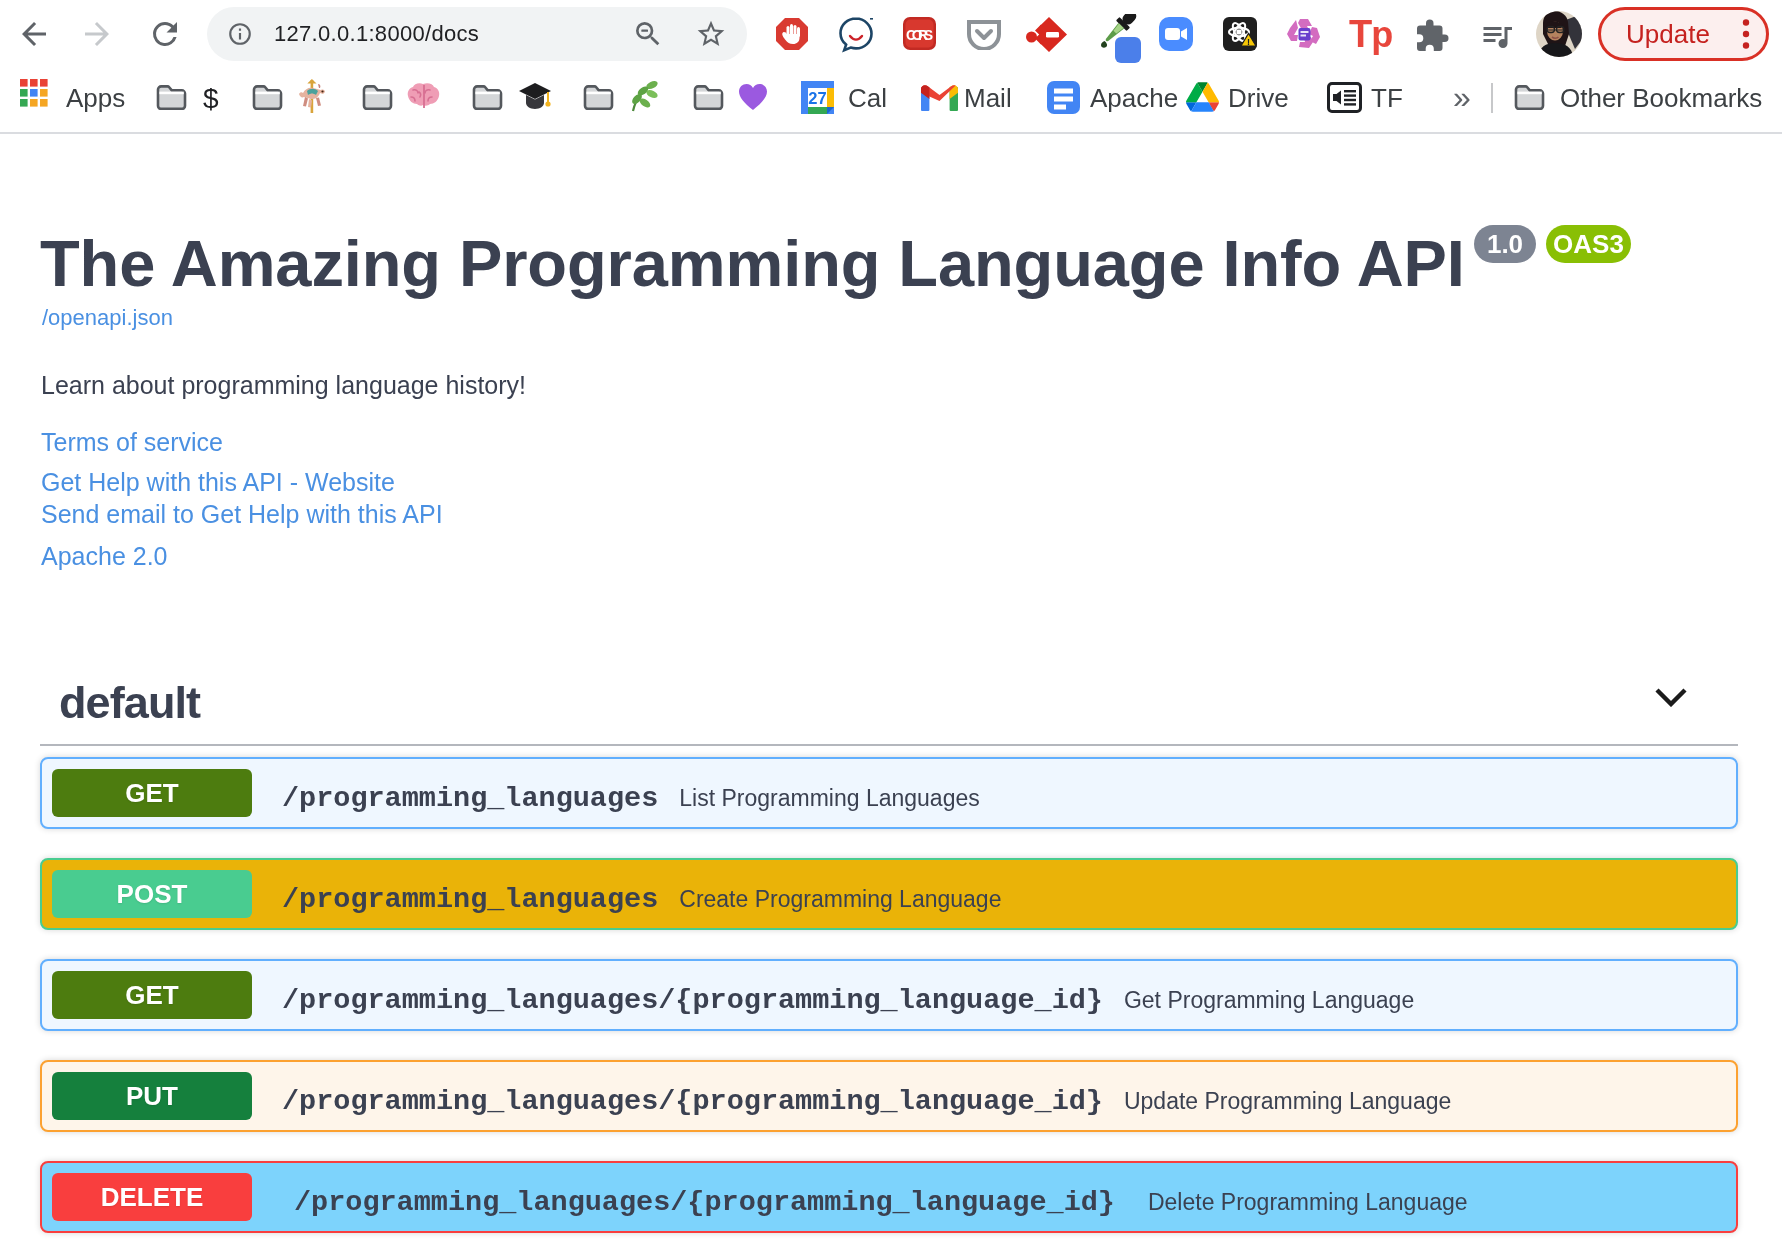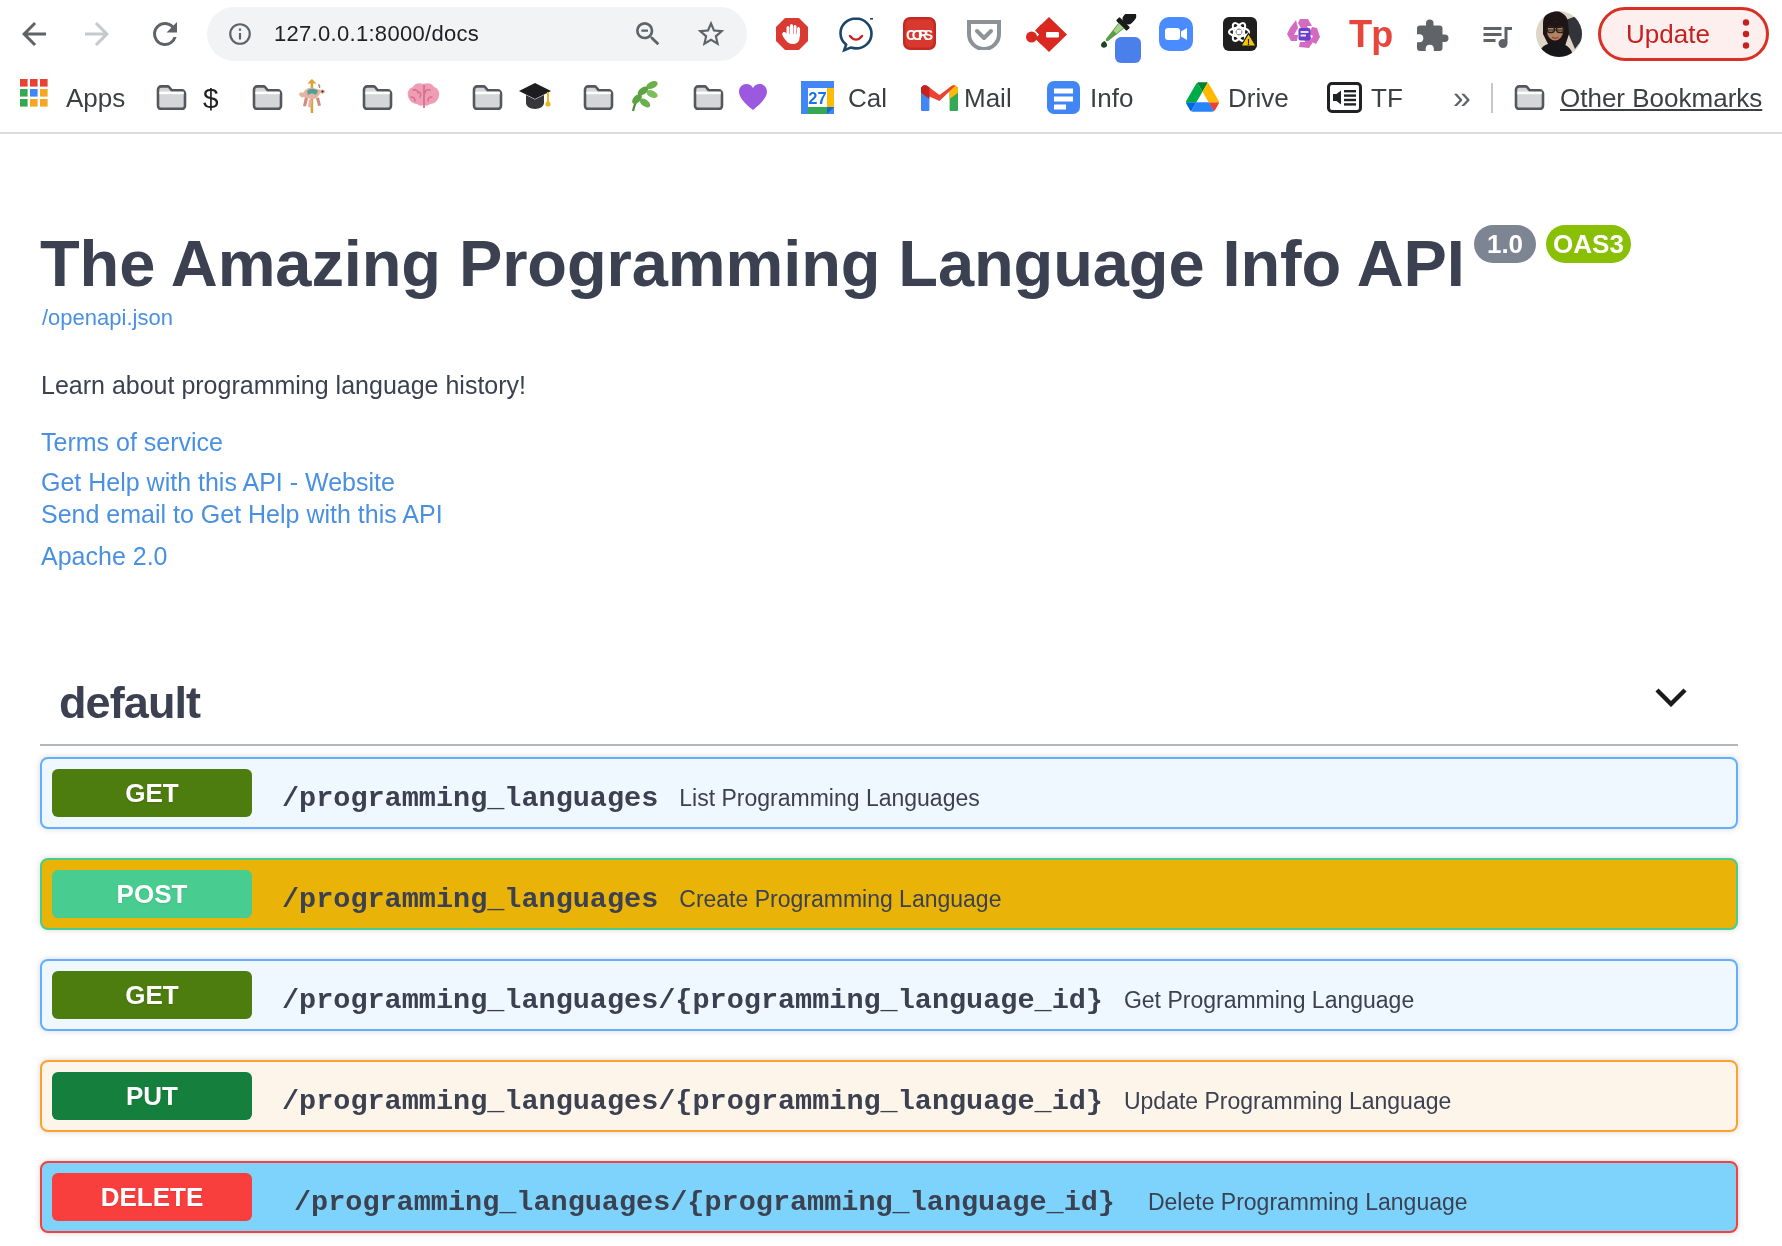--- a/index.html
+++ b/index.html
@@ -289,21 +289,21 @@
       <path d="M0 5c0-3.6 4.4-5 6.8-2.7L8.4 3.5V15L0 8.7z" fill="#c5221f"></path>
     </svg>
     <div class="bklabel" style="left:964px;">Mail</div>
 
     <svg class="abs" style="left:1047px;top:81px" width="33" height="33" viewBox="0 0 33 33">
       <rect width="33" height="33" rx="7" fill="#4285f4"></rect>
       <rect x="7" y="7.5" width="19" height="5" fill="#fff"></rect>
       <rect x="7" y="15.5" width="19" height="5" fill="#fff"></rect>
       <rect x="7" y="23.5" width="12" height="5" fill="#fff"></rect>
     </svg>
-    <div class="bklabel" style="left:1090px;">Info</div>
+    <div class="bklabel" style="left:1090px;">Apache</div>
 
     <svg class="abs" style="left:1186px;top:82px" width="33" height="30" viewBox="0 0 87.3 78">
       <path d="M6.6 66.85l3.85 6.65c.8 1.4 1.95 2.5 3.3 3.3l13.75-23.8H0c0 1.55.4 3.1 1.2 4.5z" fill="#0066da"></path>
       <path d="M43.65 25L29.9 1.2c-1.35.8-2.5 1.9-3.3 3.3l-25.4 44A9.06 9.06 0 0 0 0 53h27.5z" fill="#00ac47"></path>
       <path d="M73.55 76.8c1.35-.8 2.5-1.9 3.3-3.3l1.6-2.75L86.1 57.5c.8-1.4 1.2-2.95 1.2-4.5H59.8l5.85 11.5z" fill="#ea4335"></path>
       <path d="M43.65 25L57.4 1.2C56.05.4 54.5 0 52.9 0H34.4c-1.6 0-3.15.45-4.5 1.2z" fill="#00832d"></path>
       <path d="M59.8 53H27.5L13.75 76.8c1.35.8 2.9 1.2 4.5 1.2h50.8c1.6 0 3.15-.45 4.5-1.2z" fill="#2684fc"></path>
       <path d="M73.4 26.5l-12.7-22c-.8-1.4-1.95-2.5-3.3-3.3L43.65 25l16.15 28h27.45c0-1.55-.4-3.1-1.2-4.5z" fill="#ffba00"></path>
     </svg>
     <div class="bklabel" style="left:1228px;">Drive</div>
@@ -318,21 +318,21 @@
     </svg>
     <div class="bklabel" style="left:1371px;">TF</div>
 
     <div class="bklabel" style="left:1453px;top:79px;font-size:32px;color:#5f6368;">»</div>
     <div class="abs" style="left:1491px;top:83px;width:2px;height:30px;background:#c7c8ca;"></div>
 
     <svg class="abs fold" style="left:1514px;top:84px" width="31" height="26" viewBox="0 0 31 26">
         <path d="M2 21.7V5.6c0-1.8 1.4-3.2 3.2-3.2h6.3c.7 0 1.3.3 1.7.8l2.6 3.2H25.8c1.8 0 3.2 1.4 3.2 3.2v12.1c0 1.8-1.4 3.2-3.2 3.2H5.2c-1.8 0-3.2-1.4-3.2-3.2z" fill="#d4d6d8" stroke="#54585d" stroke-width="2.6"></path>
         <rect x="3.4" y="7.6" width="24.4" height="2.6" fill="#fff"></rect>
       </svg>
-    <div class="bklabel" style="left:1560px;text-decoration:underline;">Other Bookmarks</div>
+    <div class="bklabel" style="left:1560px;">Other Bookmarks</div>
   </div>
 
   <div id="title">The Amazing Programming Language Info API</div>
   <div class="badge" id="badge10">1.0</div>
   <div class="badge" id="badgeoas">OAS3</div>
   <div id="openapilink">/openapi.json</div>
   <div id="desc">Learn about programming language history!</div>
   <div class="blink" style="top:430px;">Terms of service</div>
   <div class="blink" style="top:470px;">Get Help with this API - Website</div>
   <div class="blink" style="top:502px;">Send email to Get Help with this API</div>

